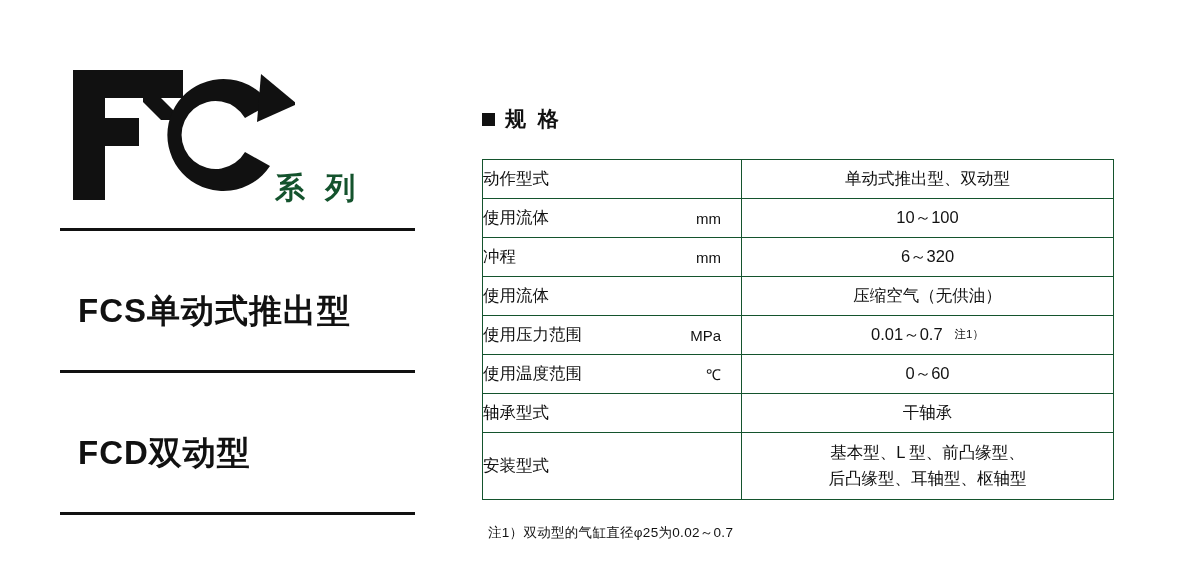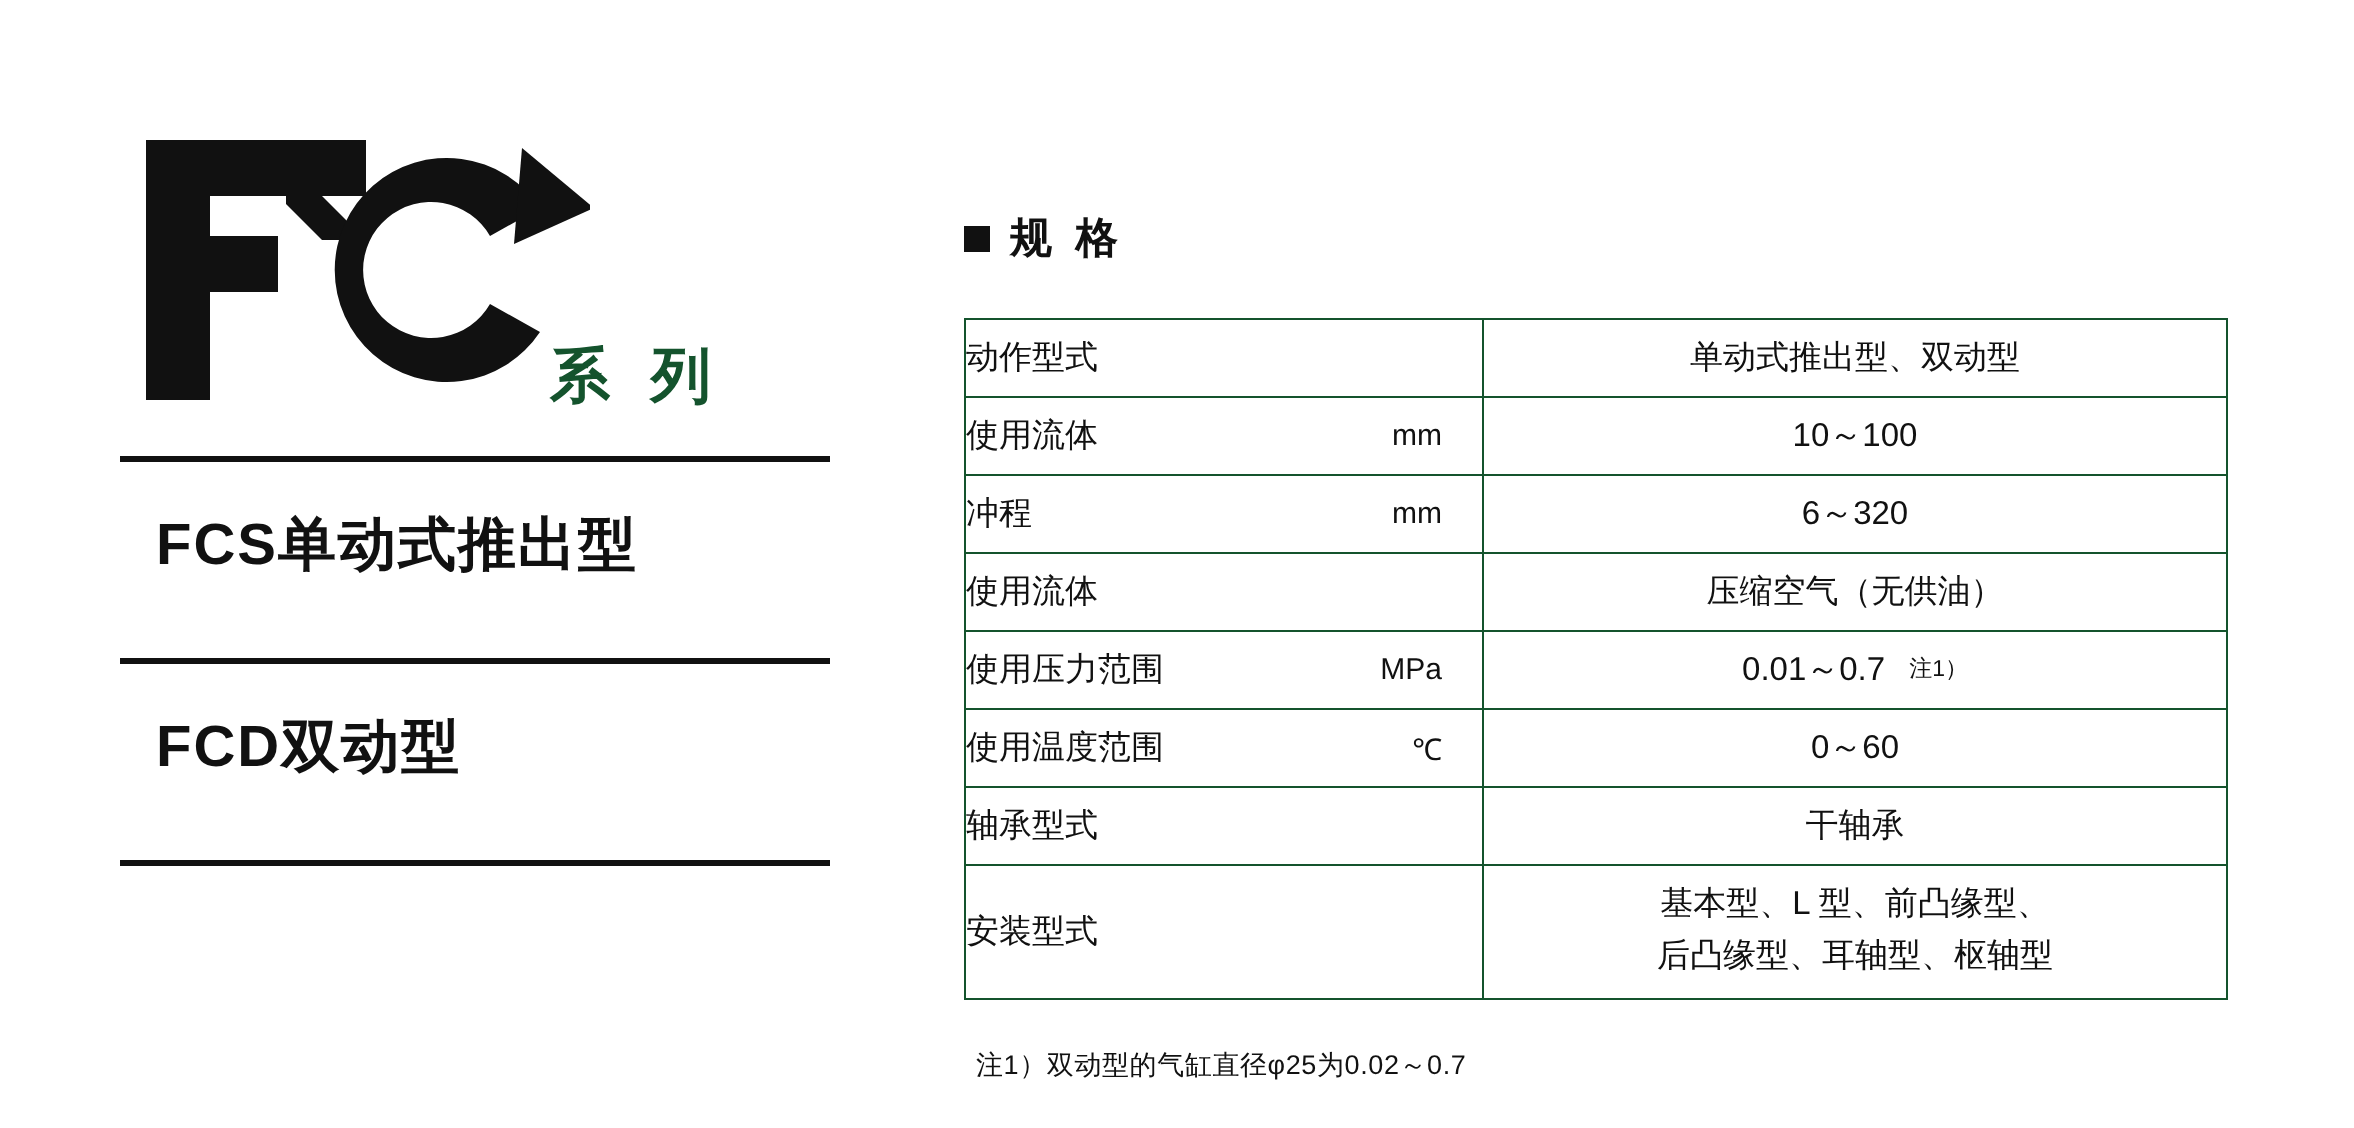--- a/index.html
+++ b/index.html
@@ -45,25 +45,26 @@
     white-space: nowrap;
   }
 
   .rule {
     border-top: 3px solid #111;
     margin: 18px 0 0 0;
     width: 355px;
   }
 
   .title-line {
-    font-size: 29px;
+    font-size: 33px;
     font-weight: bold;
     letter-spacing: 1px;
     padding: 22px 0 18px 18px;
     white-space: nowrap;
+    margin-top: 36px;
   }
 
   
   .right-panel {
     position: absolute;
     left: 482px;
     top: 105px;
     width: 632px;
   }
 

